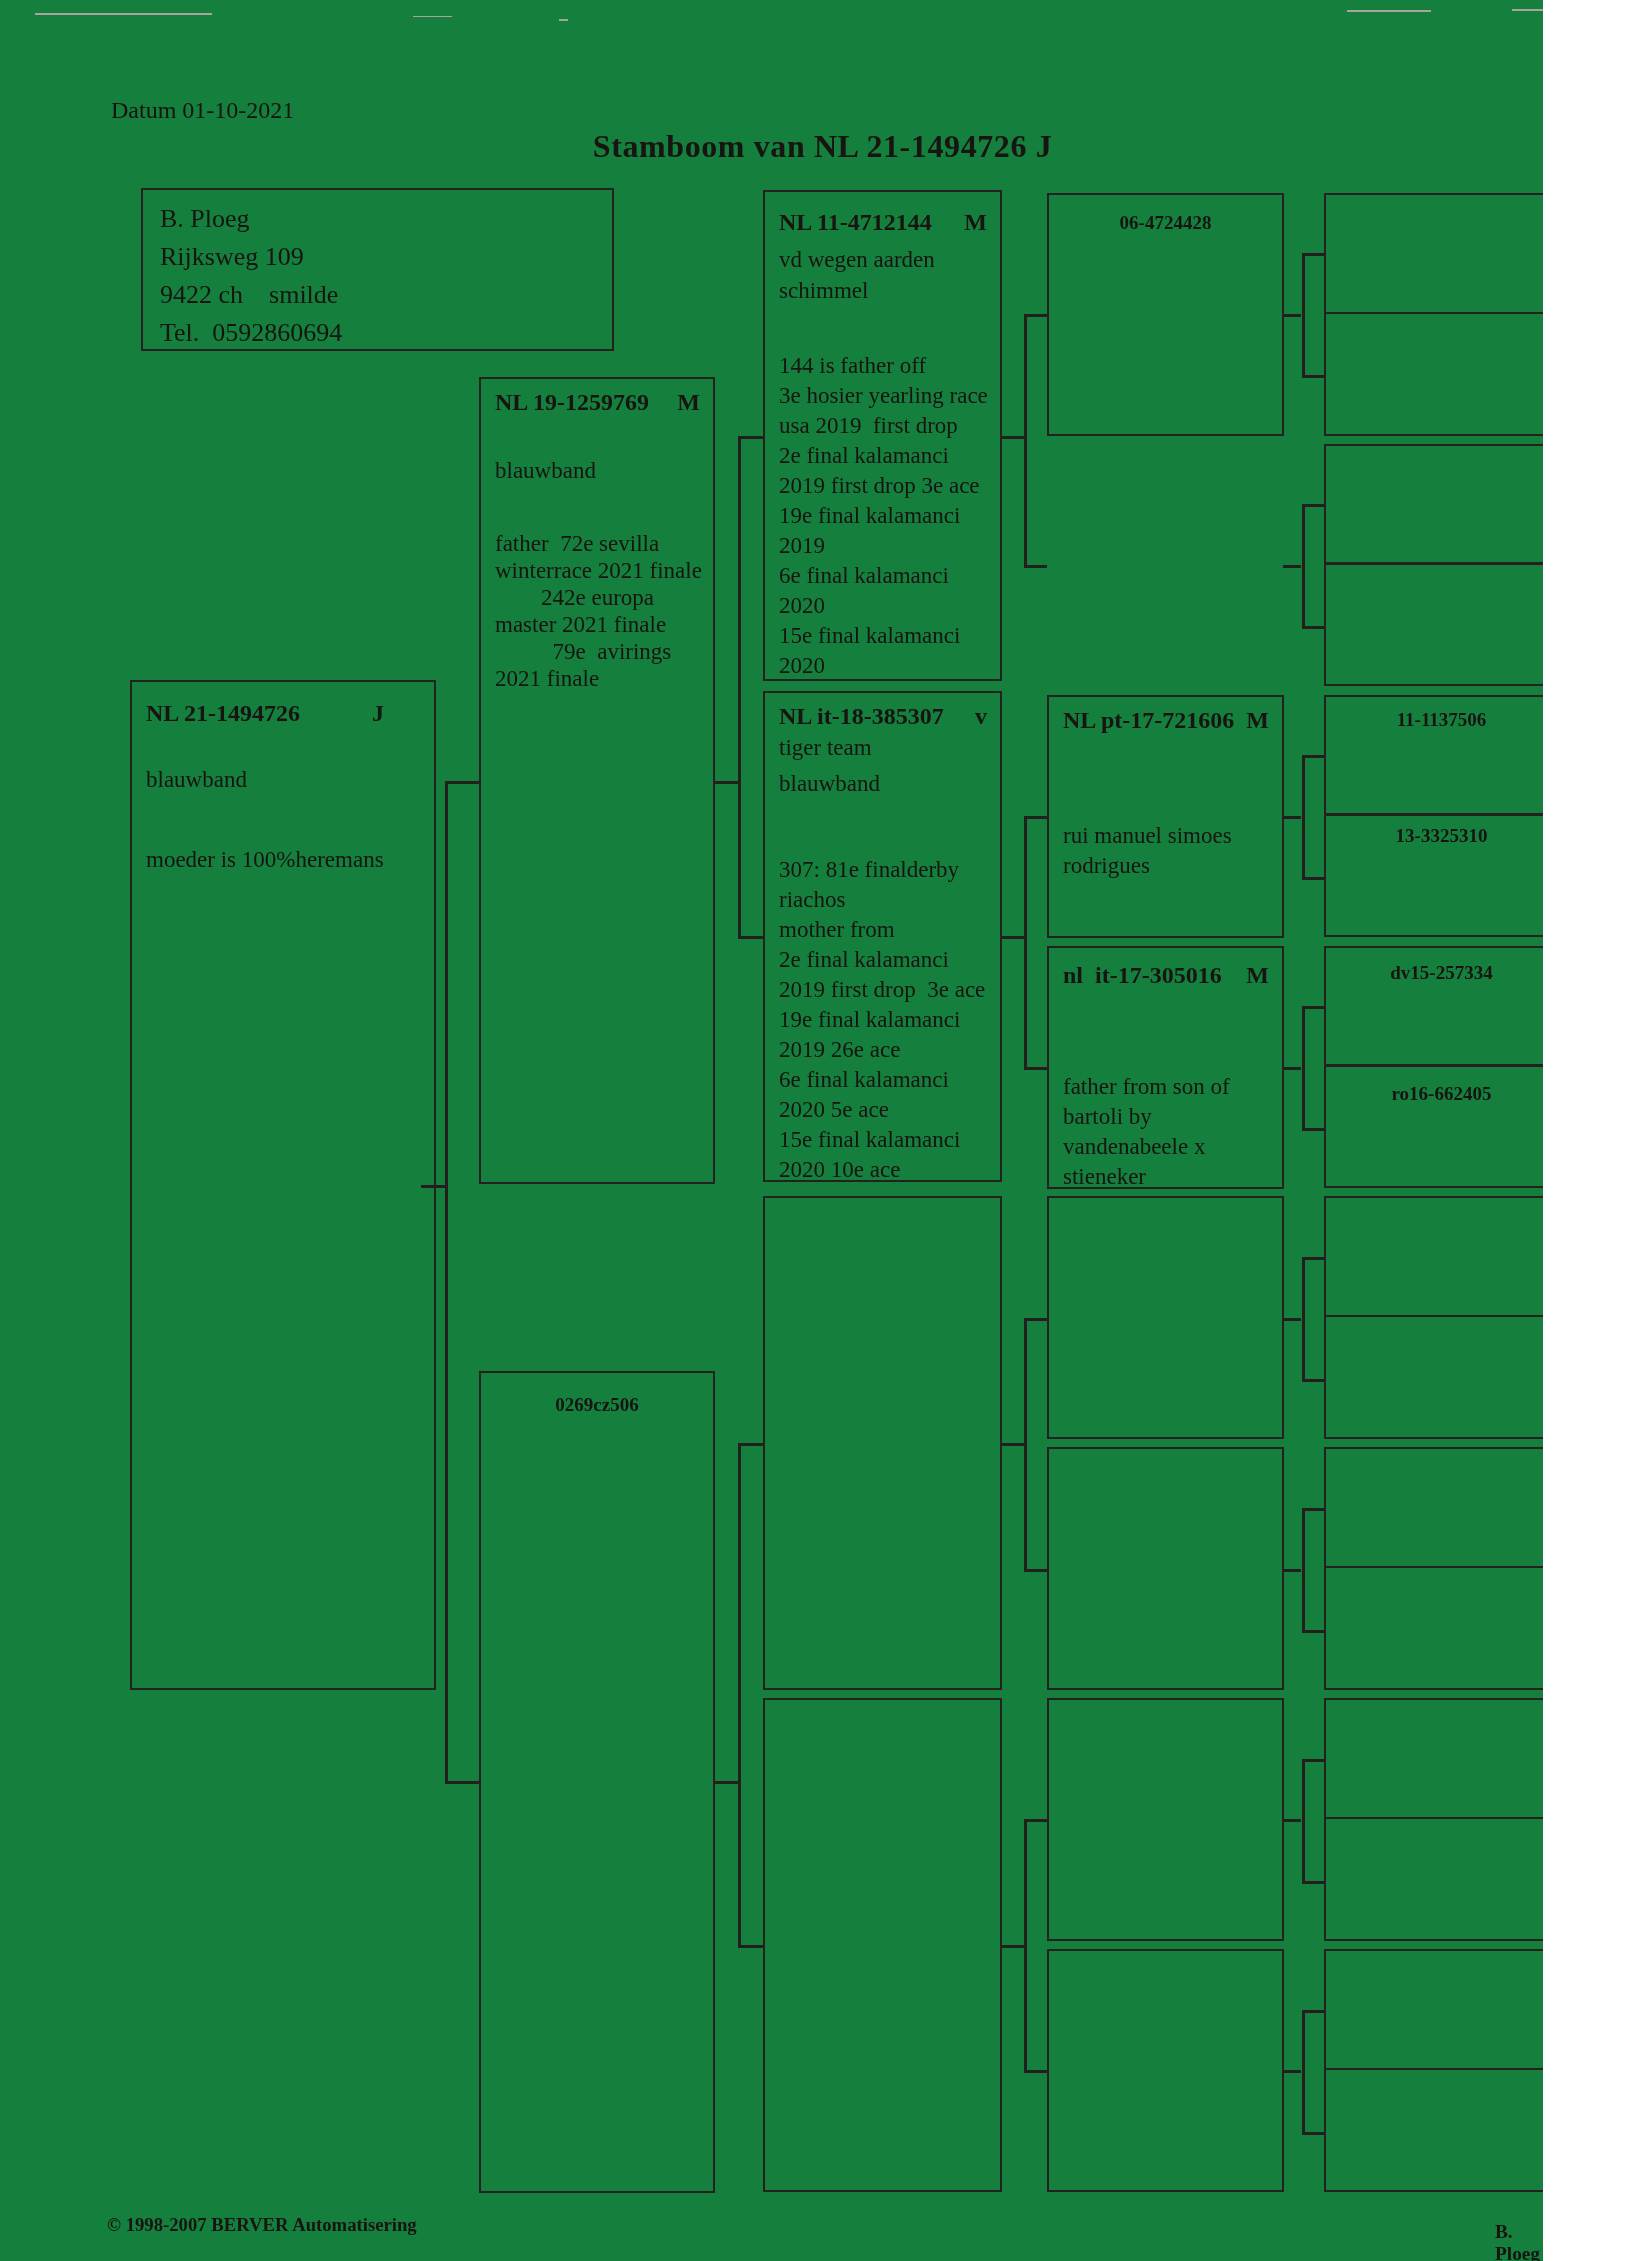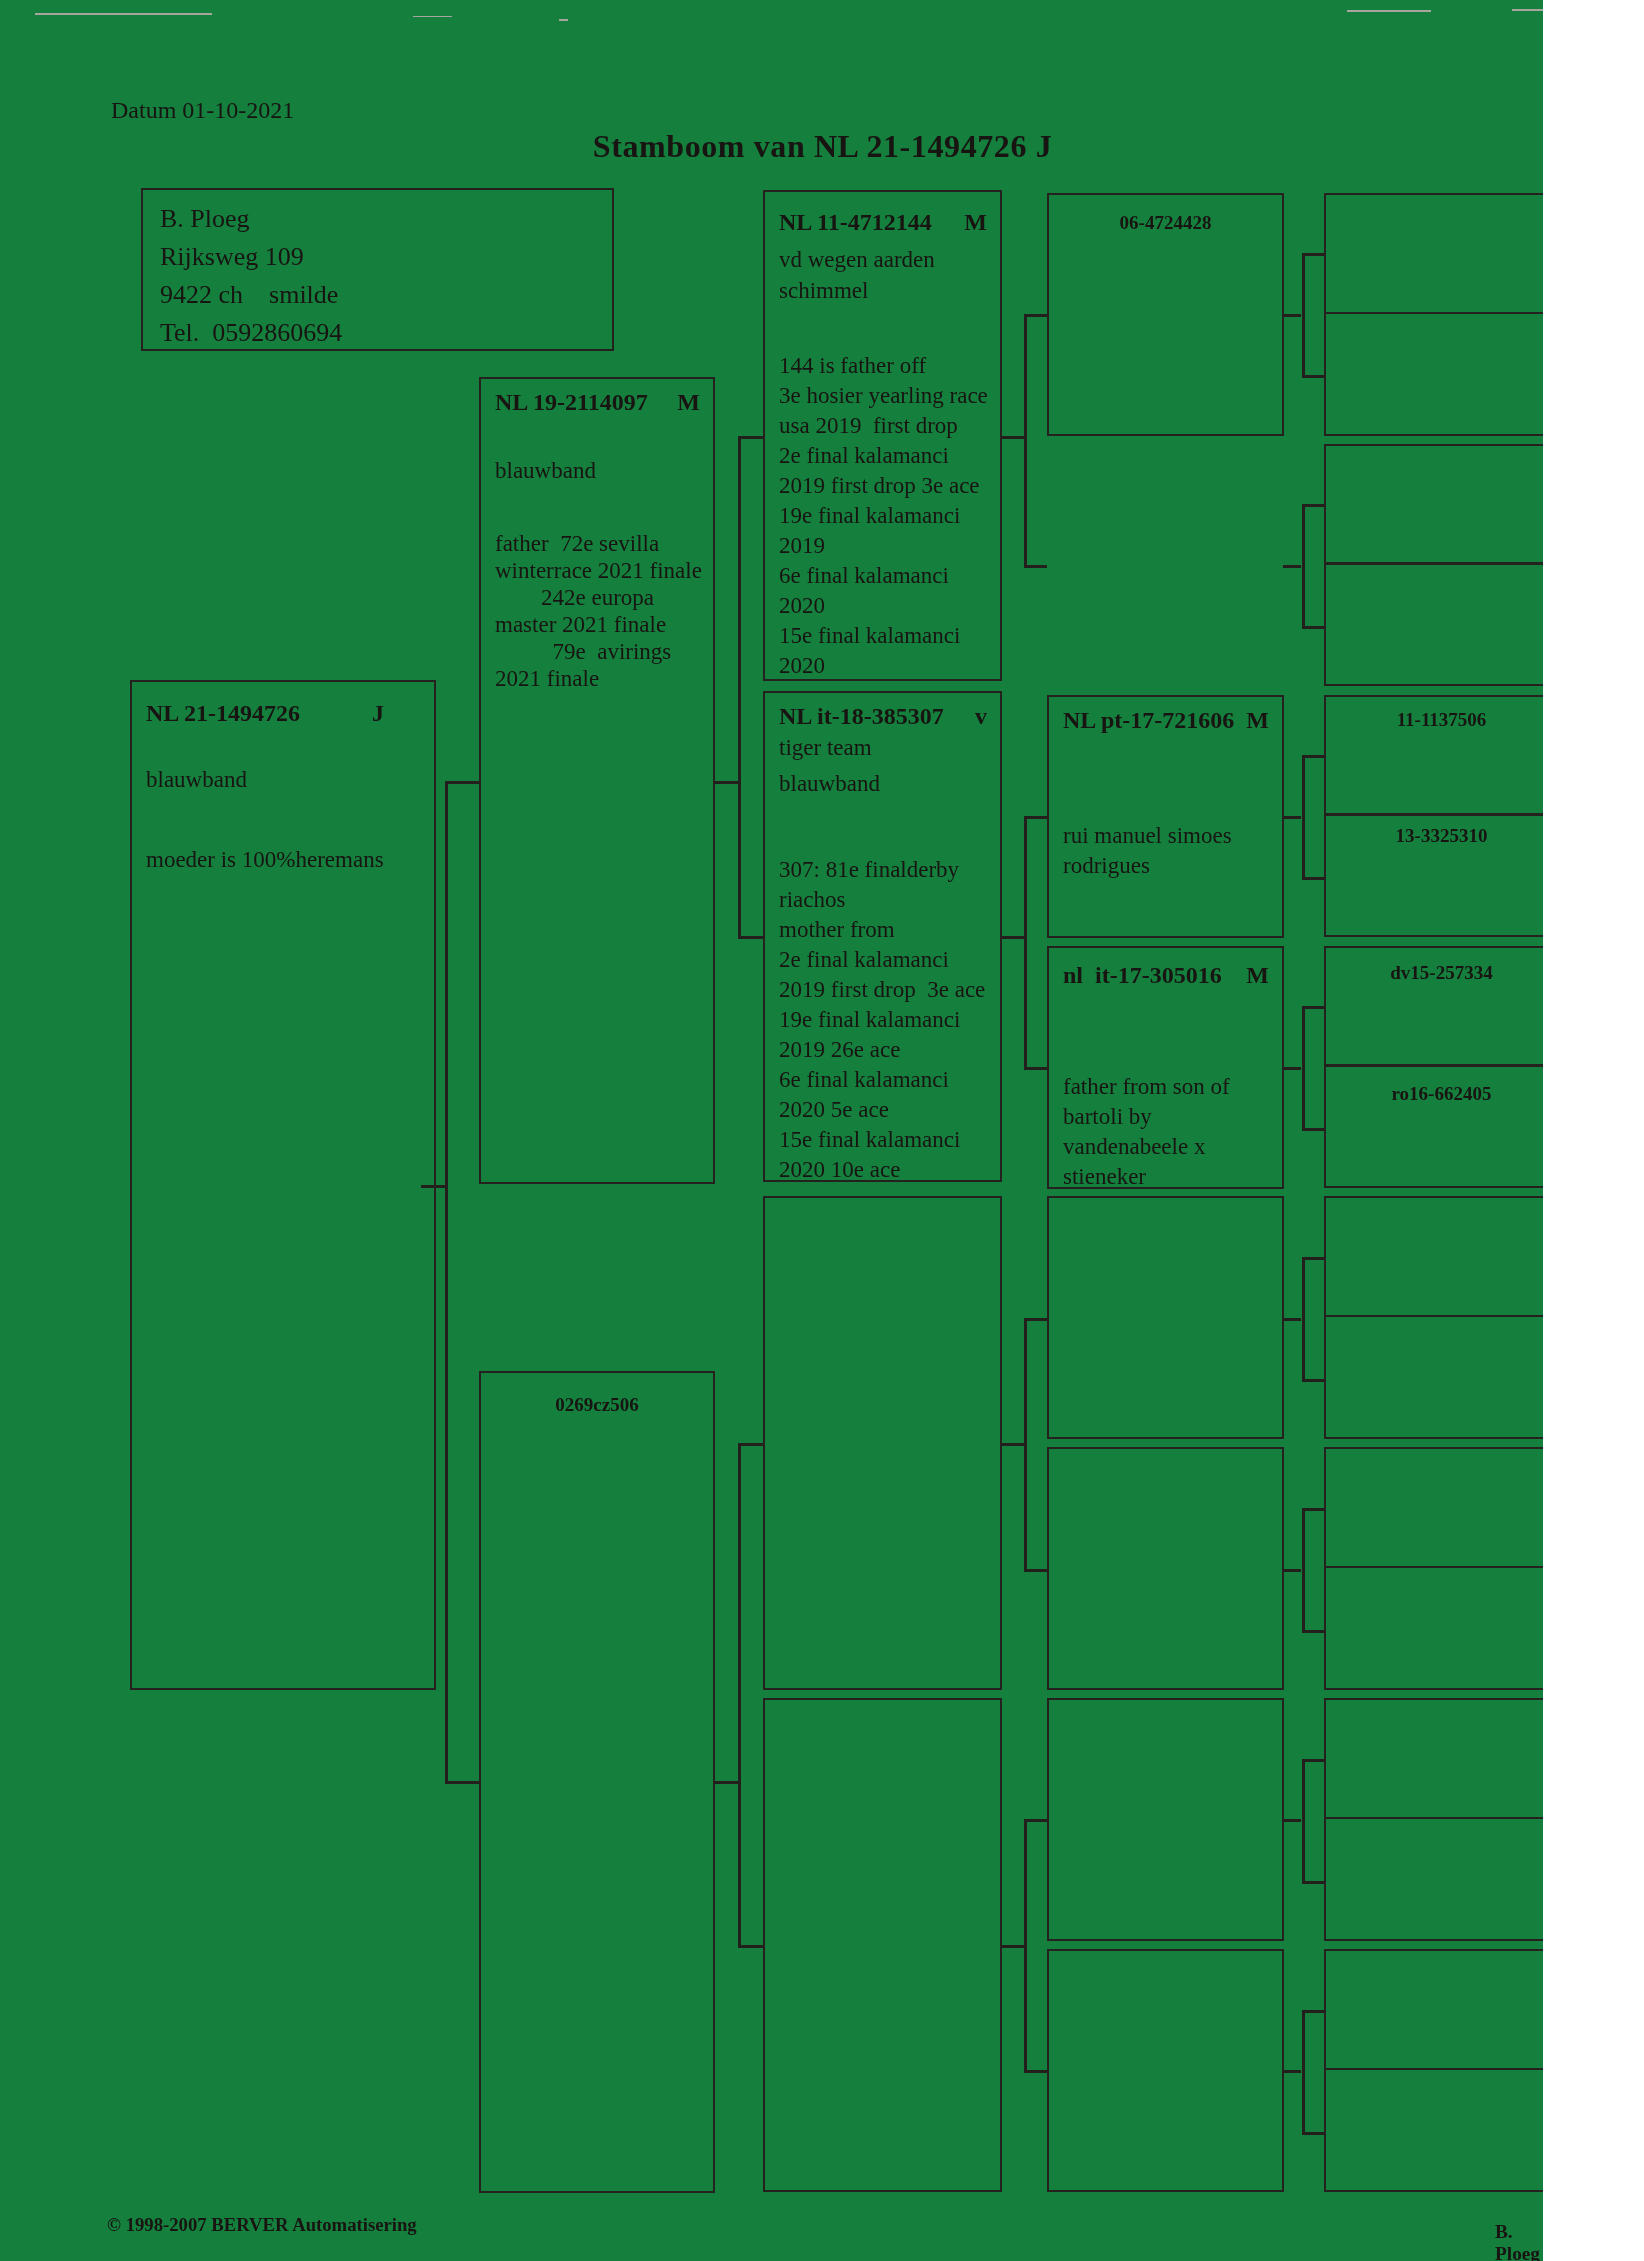--- a/index.html
+++ b/index.html
@@ -52,21 +52,21 @@
     <div class="hdr" style="top:18px;padding-right:37px;">
       <span class="ring">NL 21-1494726</span>
       <span class="sex">J</span>
     </div>
     <div class="f" style="top:83px">blauwband</div>
     <div class="f" style="top:163px">moeder is 100%heremans</div>
   </div>
 
   <div class="box" style="left:479px;top:377px;width:236px;height:807px;">
     <div class="hdr" style="top:10.3px;">
-      <span class="ring">NL 19-2114097</span>
+      <span class="ring">NL 19-1259769</span>
       <span class="sex">M</span>
     </div>
     <div class="f" style="top:77px">blauwband</div>
     <div class="f lh42" style="top:151px">father  72e sevilla
 winterrace 2021 finale
         242e europa
 master 2021 finale
           79e  avirings
 2021 finale</div>
   </div>

